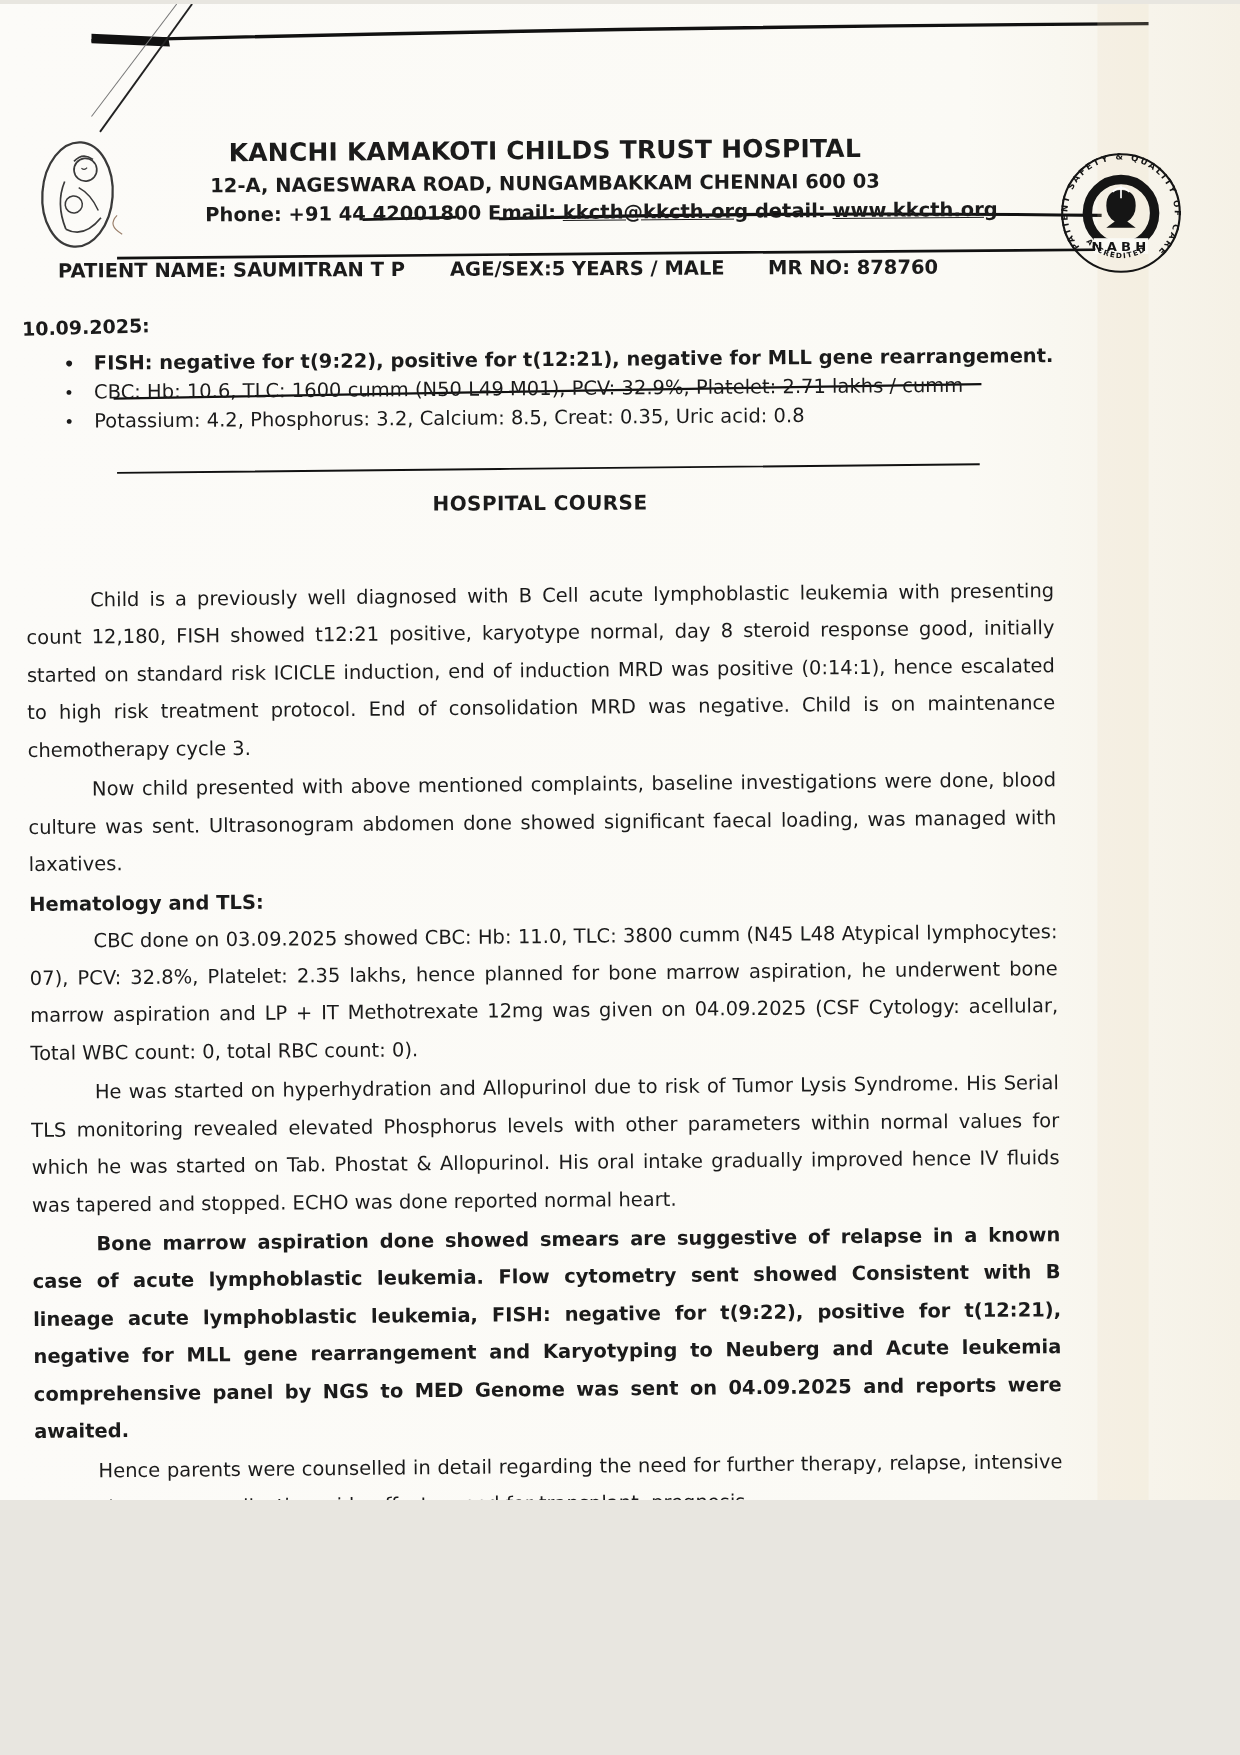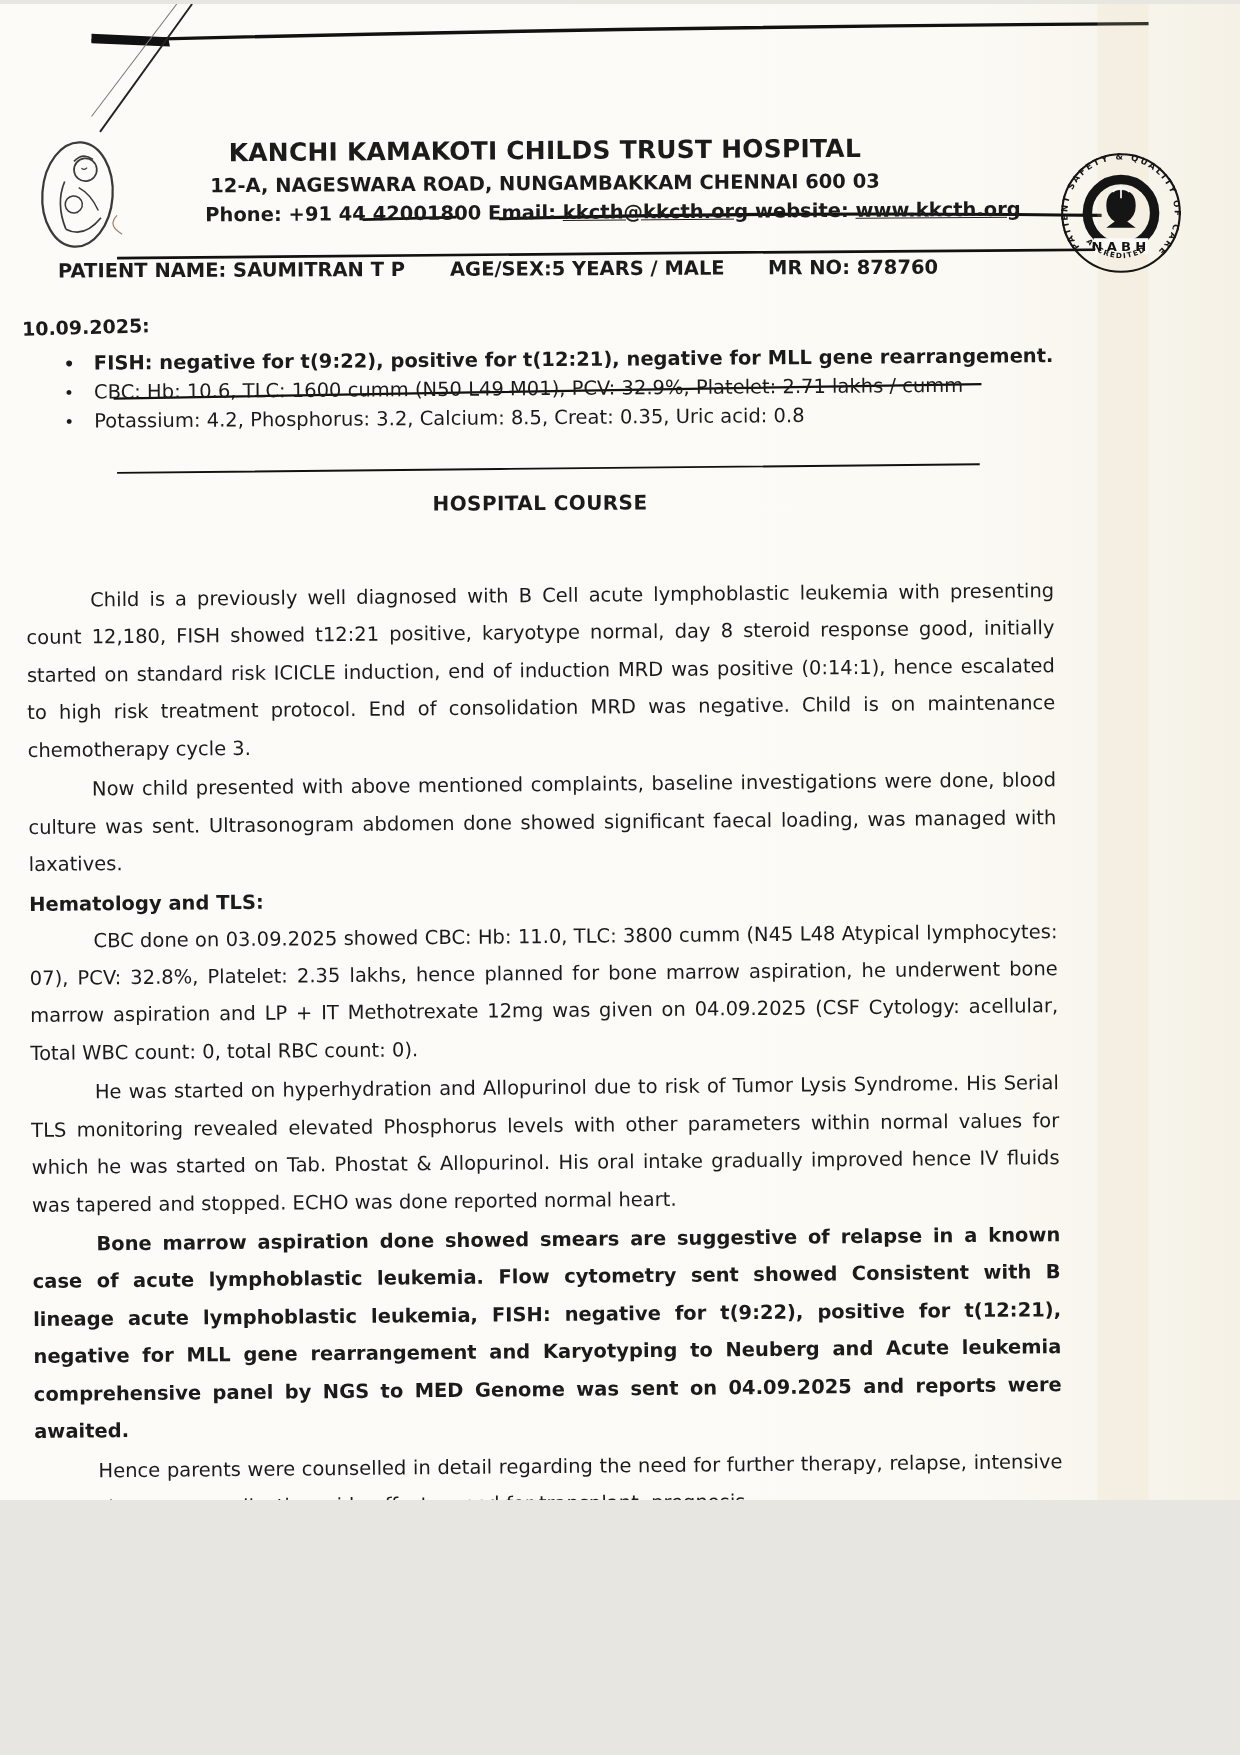--- a/index.html
+++ b/index.html
@@ -89,21 +89,21 @@
       <path d="M52,58 Q64,66 70,84" fill="none" stroke="#3a3a3a" stroke-width="1.6"></path>
     </svg>
   </div>
 
   <div class="header-text">
     <h1 class="hospital-name">KANCHI KAMAKOTI CHILDS TRUST HOSPITAL</h1>
     <div class="hospital-address">12-A, NAGESWARA ROAD, NUNGAMBAKKAM CHENNAI 600 03</div>
     <div class="hospital-contact">
       <span>Phone: +91 44 42001800 Email:</span>
       <span class="u">kkcth@kkcth.org</span>
-      <span>website:</span>
+      <span>detail:</span>
       <span class="u">www.kkcth.org</span>
     </div>
   </div>
 
   <div class="nabh-wrap">
     <svg viewBox="0 0 120 120" width="126" height="126" xmlns="http://www.w3.org/2000/svg">
       <defs>
         <path id="arcTop" d="M60,111 A51,51 0 1 1 60.01,111" fill="none"></path>
         <path id="arcBottom" d="M17,60 A43,43 0 0 0 103,60" fill="none"></path>
       </defs>

